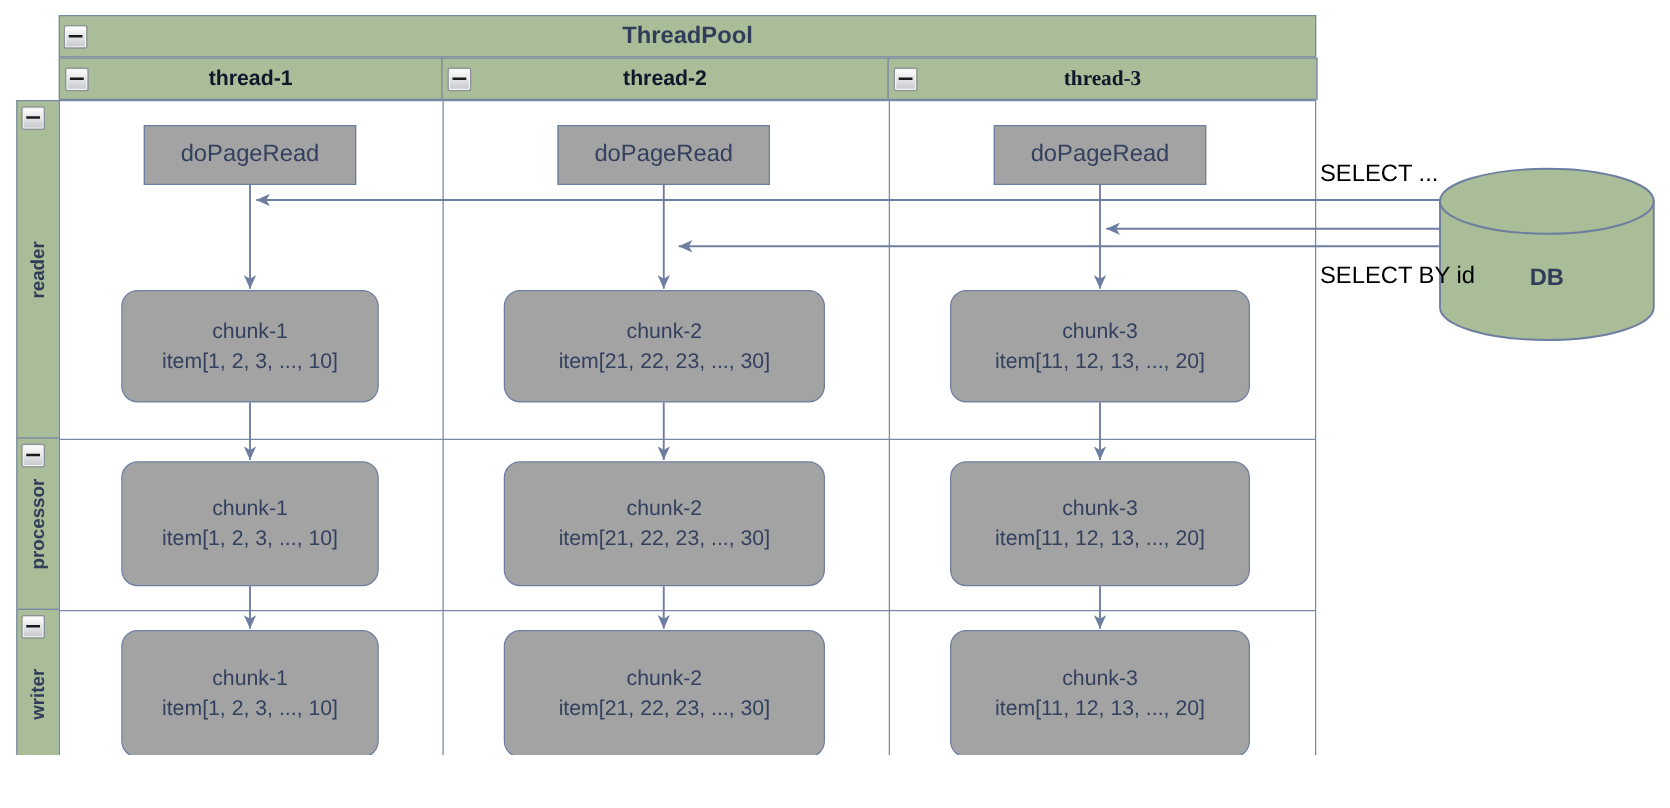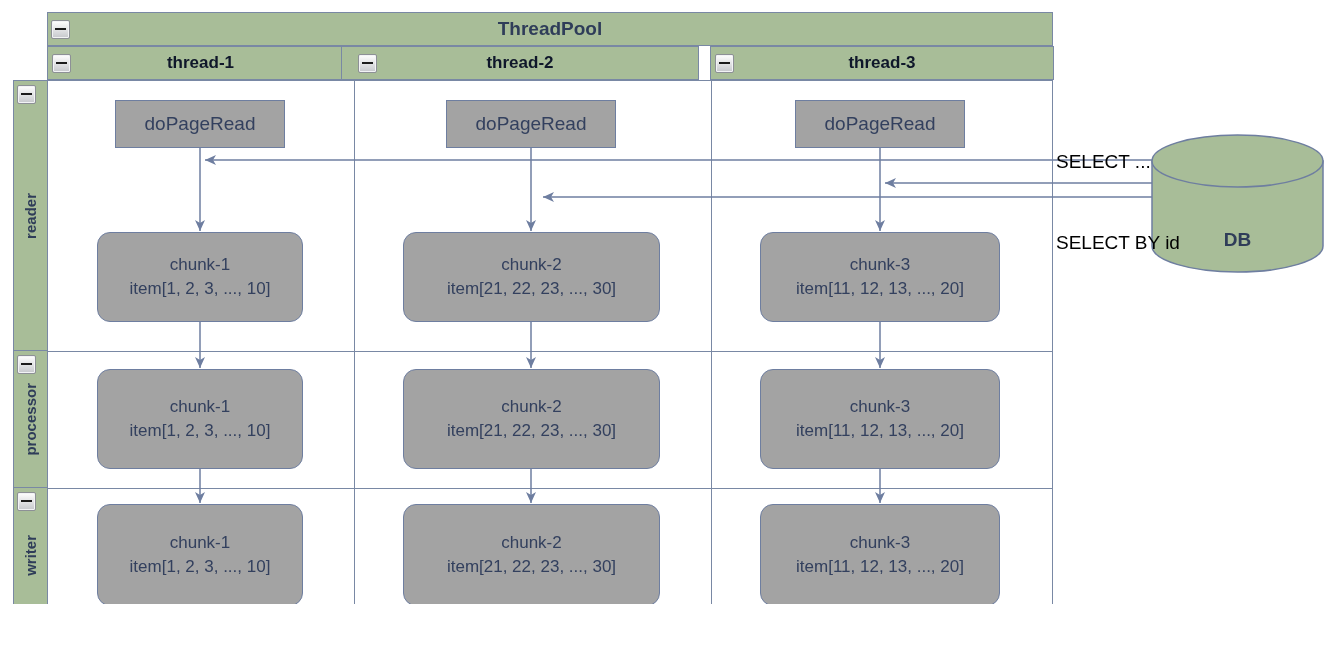--- a/index.html
+++ b/index.html
@@ -73,28 +73,28 @@
     <span class="minus-bar"></span>
   </div>
 
   <div class="abs lane-header" style="left:47px; top:46px; width:307px; height:34px;">
     <span class="thread-title">thread-1</span>
   </div>
   <div class="collapse" style="left:52px; top:54px;">
     <span class="minus-bar"></span>
   </div>
 
-  <div class="abs lane-header" style="left:341px; top:46px; width:358px; height:34px;">
+  <div class="abs lane-header" style="left:353px; top:46px; width:358px; height:34px;">
     <span class="thread-title">thread-2</span>
   </div>
   <div class="collapse" style="left:358px; top:54px;">
     <span class="minus-bar"></span>
   </div>
 
-  <div class="abs lane-header" style="left:710px; top:46px; width:344px; height:34px;">
+  <div class="abs lane-header" style="left:710px; top:46px; width:344px; height:34px;font-family:Liberation Serif, serif;">
     <span class="thread-title">thread-3</span>
   </div>
   <div class="collapse" style="left:715px; top:54px;">
     <span class="minus-bar"></span>
   </div>
 
   <div class="abs row-cell" style="left:13px; top:80px; width:35px; height:271px;">
     <span class="row-label-text">reader</span>
   </div>
   <div class="collapse" style="left:17px; top:85px;">
@@ -193,20 +193,20 @@
   </div>
   <div class="abs node round-node" style="left:403px; top:504px; width:257px; height:102px;">
     <span>chunk-2</span>
     <span>item[21, 22, 23, ..., 30]</span>
   </div>
   <div class="abs node round-node" style="left:760px; top:504px; width:240px; height:102px;">
     <span>chunk-3</span>
     <span>item[11, 12, 13, ..., 20]</span>
   </div>
 
-  <div class="abs db-label" style="left:1152px; top:212px; width:171px;margin-top:17px;">DB</div>
-
-  <div class="abs annotation" style="left:1056px; top:94px;">
+  <div class="abs db-label" style="left:1152px; top:212px; width:171px;">DB</div>
+
+  <div class="abs annotation" style="left:1056px; top:72px;">
     <div>SELECT ...</div>
     <div>SELECT BY id</div>
   </div>
 
 </div>
 
 </body></html>

